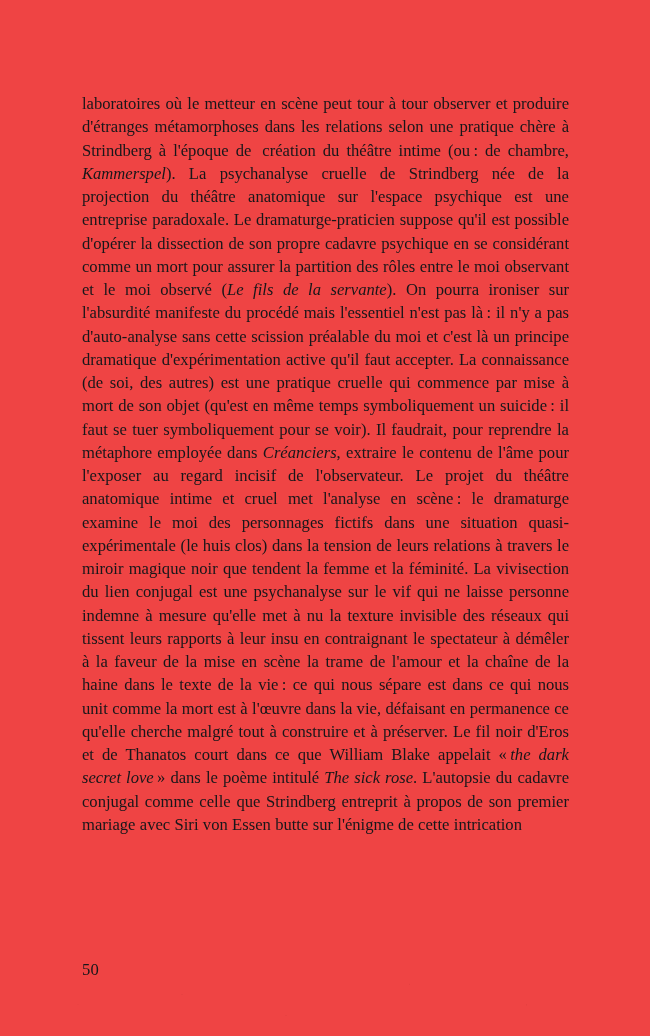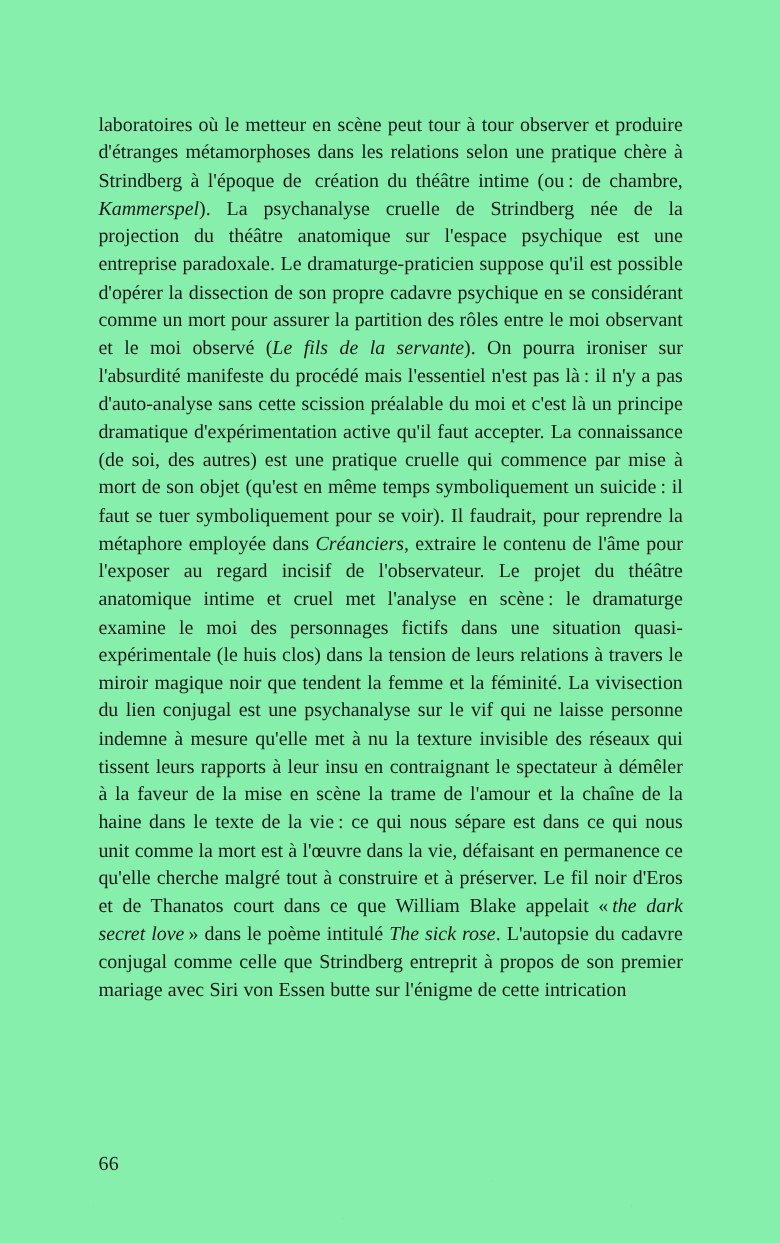--- a/index.html
+++ b/index.html
@@ -14,21 +14,21 @@
     position: relative;
     overflow: hidden;
     font-family: "Liberation Serif", "DejaVu Serif", serif;
     color: #17171a;
     -webkit-font-smoothing: antialiased;
   }
 
   .page {
     position: absolute;
     inset: 0;
-    background: #86efac;
+    background: #ef4444;
     font-family: Liberation Serif, serif;
   }
 
   
   .text-block {
     position: absolute;
     left: 82px;
     top: 92px;
     width: 487px;
   }
@@ -82,17 +82,17 @@
 </style>
 </head>
 <body>
 
 <div class="page">
 
   <div class="text-block">
     <p class="body-paragraph">laboratoires où le metteur en scène peut tour à tour observer et produire d'étranges métamorphoses dans les relations selon une pratique chère à Strindberg à l'époque de <span class="wide-gap"></span>création du théâtre intime (ou : de chambre, <i>Kammerspel</i>). La psychanalyse cruelle de Strindberg née de la projection du théâtre anatomique sur l'espace psychique est une entreprise paradoxale. Le dramaturge-praticien suppose qu'il est possible d'opérer la dissection de son propre cadavre psychique en se considérant comme un mort pour assurer la partition des rôles entre le moi observant et le moi observé (<i>Le fils de la servante</i>). On pourra ironiser sur l'absurdité manifeste du procédé mais l'essentiel n'est pas là : il n'y a pas d'auto-analyse sans cette scission préalable du moi et c'est là un principe dramatique d'expérimentation active qu'il faut accepter. La connaissance (de soi, des autres) est une pratique cruelle qui commence par mise à mort de son objet (qu'est en même temps symboliquement un suicide : il faut se tuer symboliquement pour se voir). Il faudrait, pour reprendre la métaphore employée dans <i>Créanciers</i>, extraire le contenu de l'âme pour l'exposer au regard incisif de l'observateur. Le projet du théâtre anatomique intime et cruel met l'analyse en scène : le dramaturge examine le moi des personnages fictifs dans une situation quasi-expérimentale (le huis clos) dans la tension de leurs relations à travers le miroir magique noir que tendent la femme et la féminité. La vivisection du lien conjugal est une psychanalyse sur le vif qui ne laisse personne indemne à mesure qu'elle met à nu la texture invisible des réseaux qui tissent leurs rapports à leur insu en contraignant le spectateur à démêler à la faveur de la mise en scène la trame de l'amour et la chaîne de la haine dans le texte de la vie : ce qui nous sépare est dans ce qui nous unit comme la mort est à l'œuvre dans la vie, défaisant en permanence ce qu'elle cherche malgré tout à construire et à préserver. Le fil noir d'Eros et de Thanatos court dans ce que William Blake appelait « <i>the dark secret love</i> » dans le poème intitulé <i>The sick rose</i>. L'autopsie du cadavre conjugal comme celle que Strindberg entreprit à propos de son premier mariage avec Siri von Essen butte sur l'énigme de cette intrication</p>
   </div>
 
-  <div class="folio">66</div>
+  <div class="folio">50</div>
 
   <div class="scan-noise"></div>
 
 </div>
 
 </body></html>

